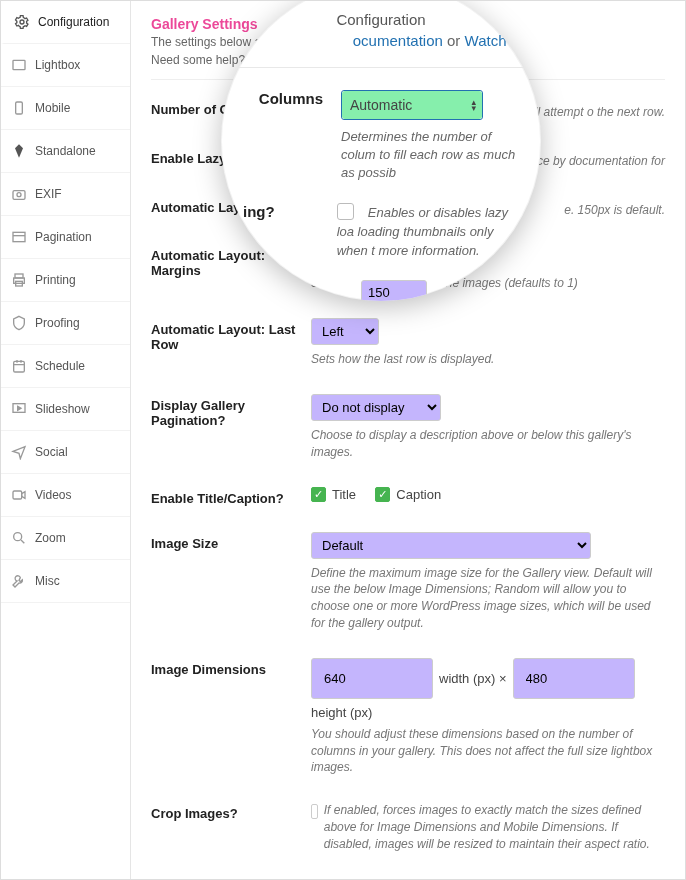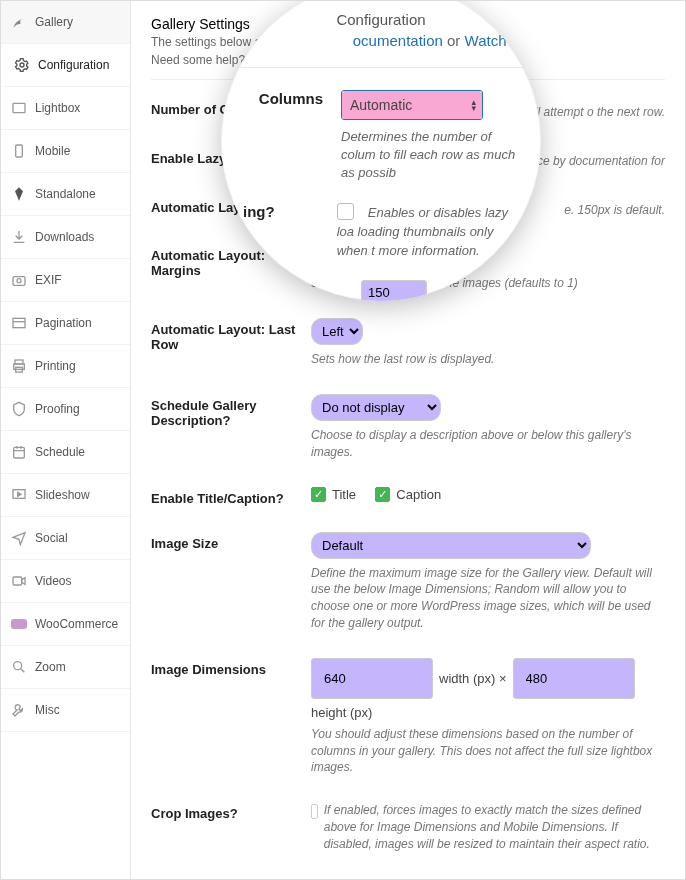--- a/index.html
+++ b/index.html
@@ -4,70 +4,62 @@
 <style>
 * { box-sizing: border-box; margin: 0; padding: 0; }
 body { font-family: -apple-system, BlinkMacSystemFont, "Segoe UI", Helvetica, Arial, sans-serif; font-size: 13px; color: #444; background: #fff; }
 .container { display: flex; width: 686px; height: 880px; border: 1px solid #ddd; overflow: hidden; position: relative; }
 .sidebar { width: 130px; background: #fff; border-right: 1px solid #e5e5e5; flex-shrink: 0; }
 .sidebar-item { display: flex; align-items: center; padding: 13px 10px; font-size: 12px; color: #555; cursor: pointer; border-bottom: 1px solid #f2f2f2; }
 .sidebar-item.active { background: #f7f7f7; }
 .sidebar-item .icon { width: 16px; height: 16px; margin-right: 8px; display: inline-flex; align-items: center; justify-content: center; color: #999; }
 .sidebar-item svg { width: 16px; height: 16px; }
 .main { flex: 1; padding: 15px 20px; overflow-y: auto; position: relative; }
-.section-title { font-size: 14px; font-weight: 400; color: #000000; margin-bottom: 3px; }
+.section-title { font-size: 14px; font-weight: 700; color: #ec4899; margin-bottom: 3px; }
 .section-sub { font-size: 12px; color: #666; margin-bottom: 4px; }
 .section-sub a { color: #0073aa; text-decoration: none; }
 hr.divider { border: none; border-top: 1px solid #eee; margin: 12px 0 18px; }
 .field-row { display: flex; align-items: flex-start; margin-bottom: 26px; }
 .field-label { width: 160px; font-size: 13px; font-weight: 600; color: #222; flex-shrink: 0; padding-top: 4px; }
 .field-body { flex: 1; }
 .help { font-size: 12px; font-style: italic; color: #777; margin-top: 6px; line-height: 1.4; }
 select, input[type=text] { border: 1px solid #ccc; border-radius: 3px; padding: 4px 6px; font-size: 13px; background: #c4b5fd; }
-select { padding-right: 2px; border-radius: 11px; }
+select { padding-right: 18px; }
 .dim-row { display: flex; align-items: center; flex-wrap: wrap; gap: 6px; }
 .dim-row input { width: 122px; padding: 12px; }
 .dim-row span.lbl { font-size: 13px; color: #444; }
 .check-line { display: flex; align-items: center; gap: 6px; }
 .check { width: 15px; height: 15px; border: 1px solid #ccc; border-radius: 2px; display: inline-flex; align-items: center; justify-content: center; }
 .check.checked { background: #46b450; border-color: #46b450; color: #fff; font-size: 11px; }
 .check.unchecked { background: #fff; }
 .woo-pill { width:16px; height:10px; border-radius:3px; background:#c69acb; display:inline-block; }
 
 .magnifier { position: absolute; top: -20px; left: 220px; width: 320px; height: 320px; border-radius: 50%; background: #fff; box-shadow: 0 6px 28px rgba(0,0,0,.25), inset 0 0 0 1px rgba(0,0,0,.05); overflow: hidden; z-index: 100; }
 .mag-inner { padding: 30px 22px; font-size: 15px; }
 .mag-top { text-align: center; color: #555; margin-bottom: 4px; }
 .mag-links { text-align: right; color: #666; margin-bottom: 18px; }
 .mag-links a { color: #2271b1; text-decoration: none; }
 .mag-hr { border: none; border-top: 1px solid #e8e8e8; margin: 0 -22px 22px; }
 .mag-row { display: flex; align-items: flex-start; gap: 18px; margin-bottom: 20px; }
 .mag-label { font-weight: 600; color: #222; font-size: 15px; width: 80px; text-align: right; flex-shrink: 0; }
 .mag-body { flex: 1; }
-.mag-select { width: 140px; padding: 6px 8px; border: 1px solid #8c8f94; border-radius: 3px; font-size: 14px; background: #f9a8d4; position: relative; }
+.mag-select { width: 140px; padding: 6px 8px; border: 1px solid #8c8f94; border-radius: 3px; font-size: 14px; background: #86efac; position: relative; }
 .mag-select::after { content: ""; }
 .mag-select-wrap { position: relative; display: inline-block; border: 1px solid #2271b1; border-radius: 3px; }
 .mag-select-wrap .arrows { position: absolute; right: 6px; top: 50%; transform: translateY(-50%); font-size: 9px; color: #444; line-height: 6px; }
 .mag-help { font-style: italic; color: #666; font-size: 13px; margin-top: 8px; line-height: 1.4; }
 .mag-ing { font-weight: 600; font-size: 15px; }
 .mag-check { width: 17px; height: 17px; border: 1px solid #bbb; border-radius: 3px; display: inline-block; vertical-align: -3px; margin-right: 10px; }
 .mag-bottom-input { border:1px solid #ccc; border-radius:3px; padding:6px; width:66px; margin-left:118px; }
 </style>
 </head>
 <body>
 
 <div class="container">
   <div class="sidebar">
-    <div class="sidebar-item active">
-      <span class="icon">
-          <svg viewBox="0 0 24 24" fill="#888">
-            <path d="M17 8C8 10 5 16 4 21c2-4 5-6 10-6V8z"></path>
-          </svg>
-        </span>
-      <span>Gallery</span>
-    </div>
     <div class="sidebar-item" style="background:#fff;border-left:3px solid #fff">
       <span class="icon">
           <svg viewBox="0 0 24 24" fill="none" stroke="#555" stroke-width="2">
             <circle cx="12" cy="12" r="3"></circle>
             <path d="M19 12a7 7 0 0 0-.1-1l2-1.6-2-3.4-2.4 1A7 7 0 0 0 14 5l-.4-2.6h-4L9.2 5a7 7 0 0 0-2.5 1.4l-2.4-1-2 3.4L4.3 11a7 7 0 0 0 0 2l-2 1.6 2 3.4 2.4-1A7 7 0 0 0 9.2 19l.4 2.6h4L14 19a7 7 0 0 0 2.5-1.4l2.4 1 2-3.4-2-1.6c.1-.3.1-.7.1-1z"></path>
           </svg>
         </span>
       <span style="color:#222;font-weight:500">Configuration</span>
     </div>
     <div class="sidebar-item">
@@ -90,28 +82,20 @@
       <span class="icon">
           <svg viewBox="0 0 24 24" fill="#555">
             <path d="M12 2l6 6-6 14-6-14z"></path>
           </svg>
         </span>
       <span>Standalone</span>
     </div>
     <div class="sidebar-item">
       <span class="icon">
           <svg viewBox="0 0 24 24" fill="none" stroke="#999" stroke-width="2">
-            <path d="M12 3v12m-5-5l5 5 5-5M4 20h16"></path>
-          </svg>
-        </span>
-      <span>Downloads</span>
-    </div>
-    <div class="sidebar-item">
-      <span class="icon">
-          <svg viewBox="0 0 24 24" fill="none" stroke="#999" stroke-width="2">
             <rect x="3" y="7" width="18" height="13" rx="2"></rect>
             <circle cx="12" cy="13" r="3"></circle>
           </svg>
         </span>
       <span>EXIF</span>
     </div>
     <div class="sidebar-item">
       <span class="icon">
           <svg viewBox="0 0 24 24" fill="none" stroke="#999" stroke-width="2">
             <rect x="3" y="5" width="18" height="14"></rect>
@@ -165,26 +149,20 @@
       <span>Social</span>
     </div>
     <div class="sidebar-item">
       <span class="icon">
           <svg viewBox="0 0 24 24" fill="none" stroke="#999" stroke-width="2">
             <rect x="3" y="6" width="13" height="12" rx="2"></rect>
             <path d="M16 10l5-3v10l-5-3z"></path>
           </svg>
         </span>
       <span>Videos</span>
-    </div>
-    <div class="sidebar-item">
-      <span class="icon">
-          <span class="woo-pill"></span>
-        </span>
-      <span>WooCommerce</span>
     </div>
     <div class="sidebar-item">
       <span class="icon">
           <svg viewBox="0 0 24 24" fill="none" stroke="#999" stroke-width="2">
             <circle cx="10" cy="10" r="6"></circle>
             <path d="M15 15l5 5"></path>
           </svg>
         </span>
       <span>Zoom</span>
     </div>
@@ -235,21 +213,21 @@
 
     <div class="field-row">
       <div class="field-label">Automatic Layout: Last Row</div>
       <div class="field-body">
         <select><option>Left</option></select>
         <div class="help">Sets how the last row is displayed.</div>
       </div>
     </div>
 
     <div class="field-row">
-      <div class="field-label">Schedule Gallery Description?</div>
+      <div class="field-label">Display Gallery Pagination?</div>
       <div class="field-body">
         <select style="width:130px"><option>Do not display</option></select>
         <div class="help">Choose to display a description above or below this gallery's images.</div>
       </div>
     </div>
 
     <div class="field-row">
       <div class="field-label">Enable Title/Caption?</div>
       <div class="field-body">
         <div class="check-line">

